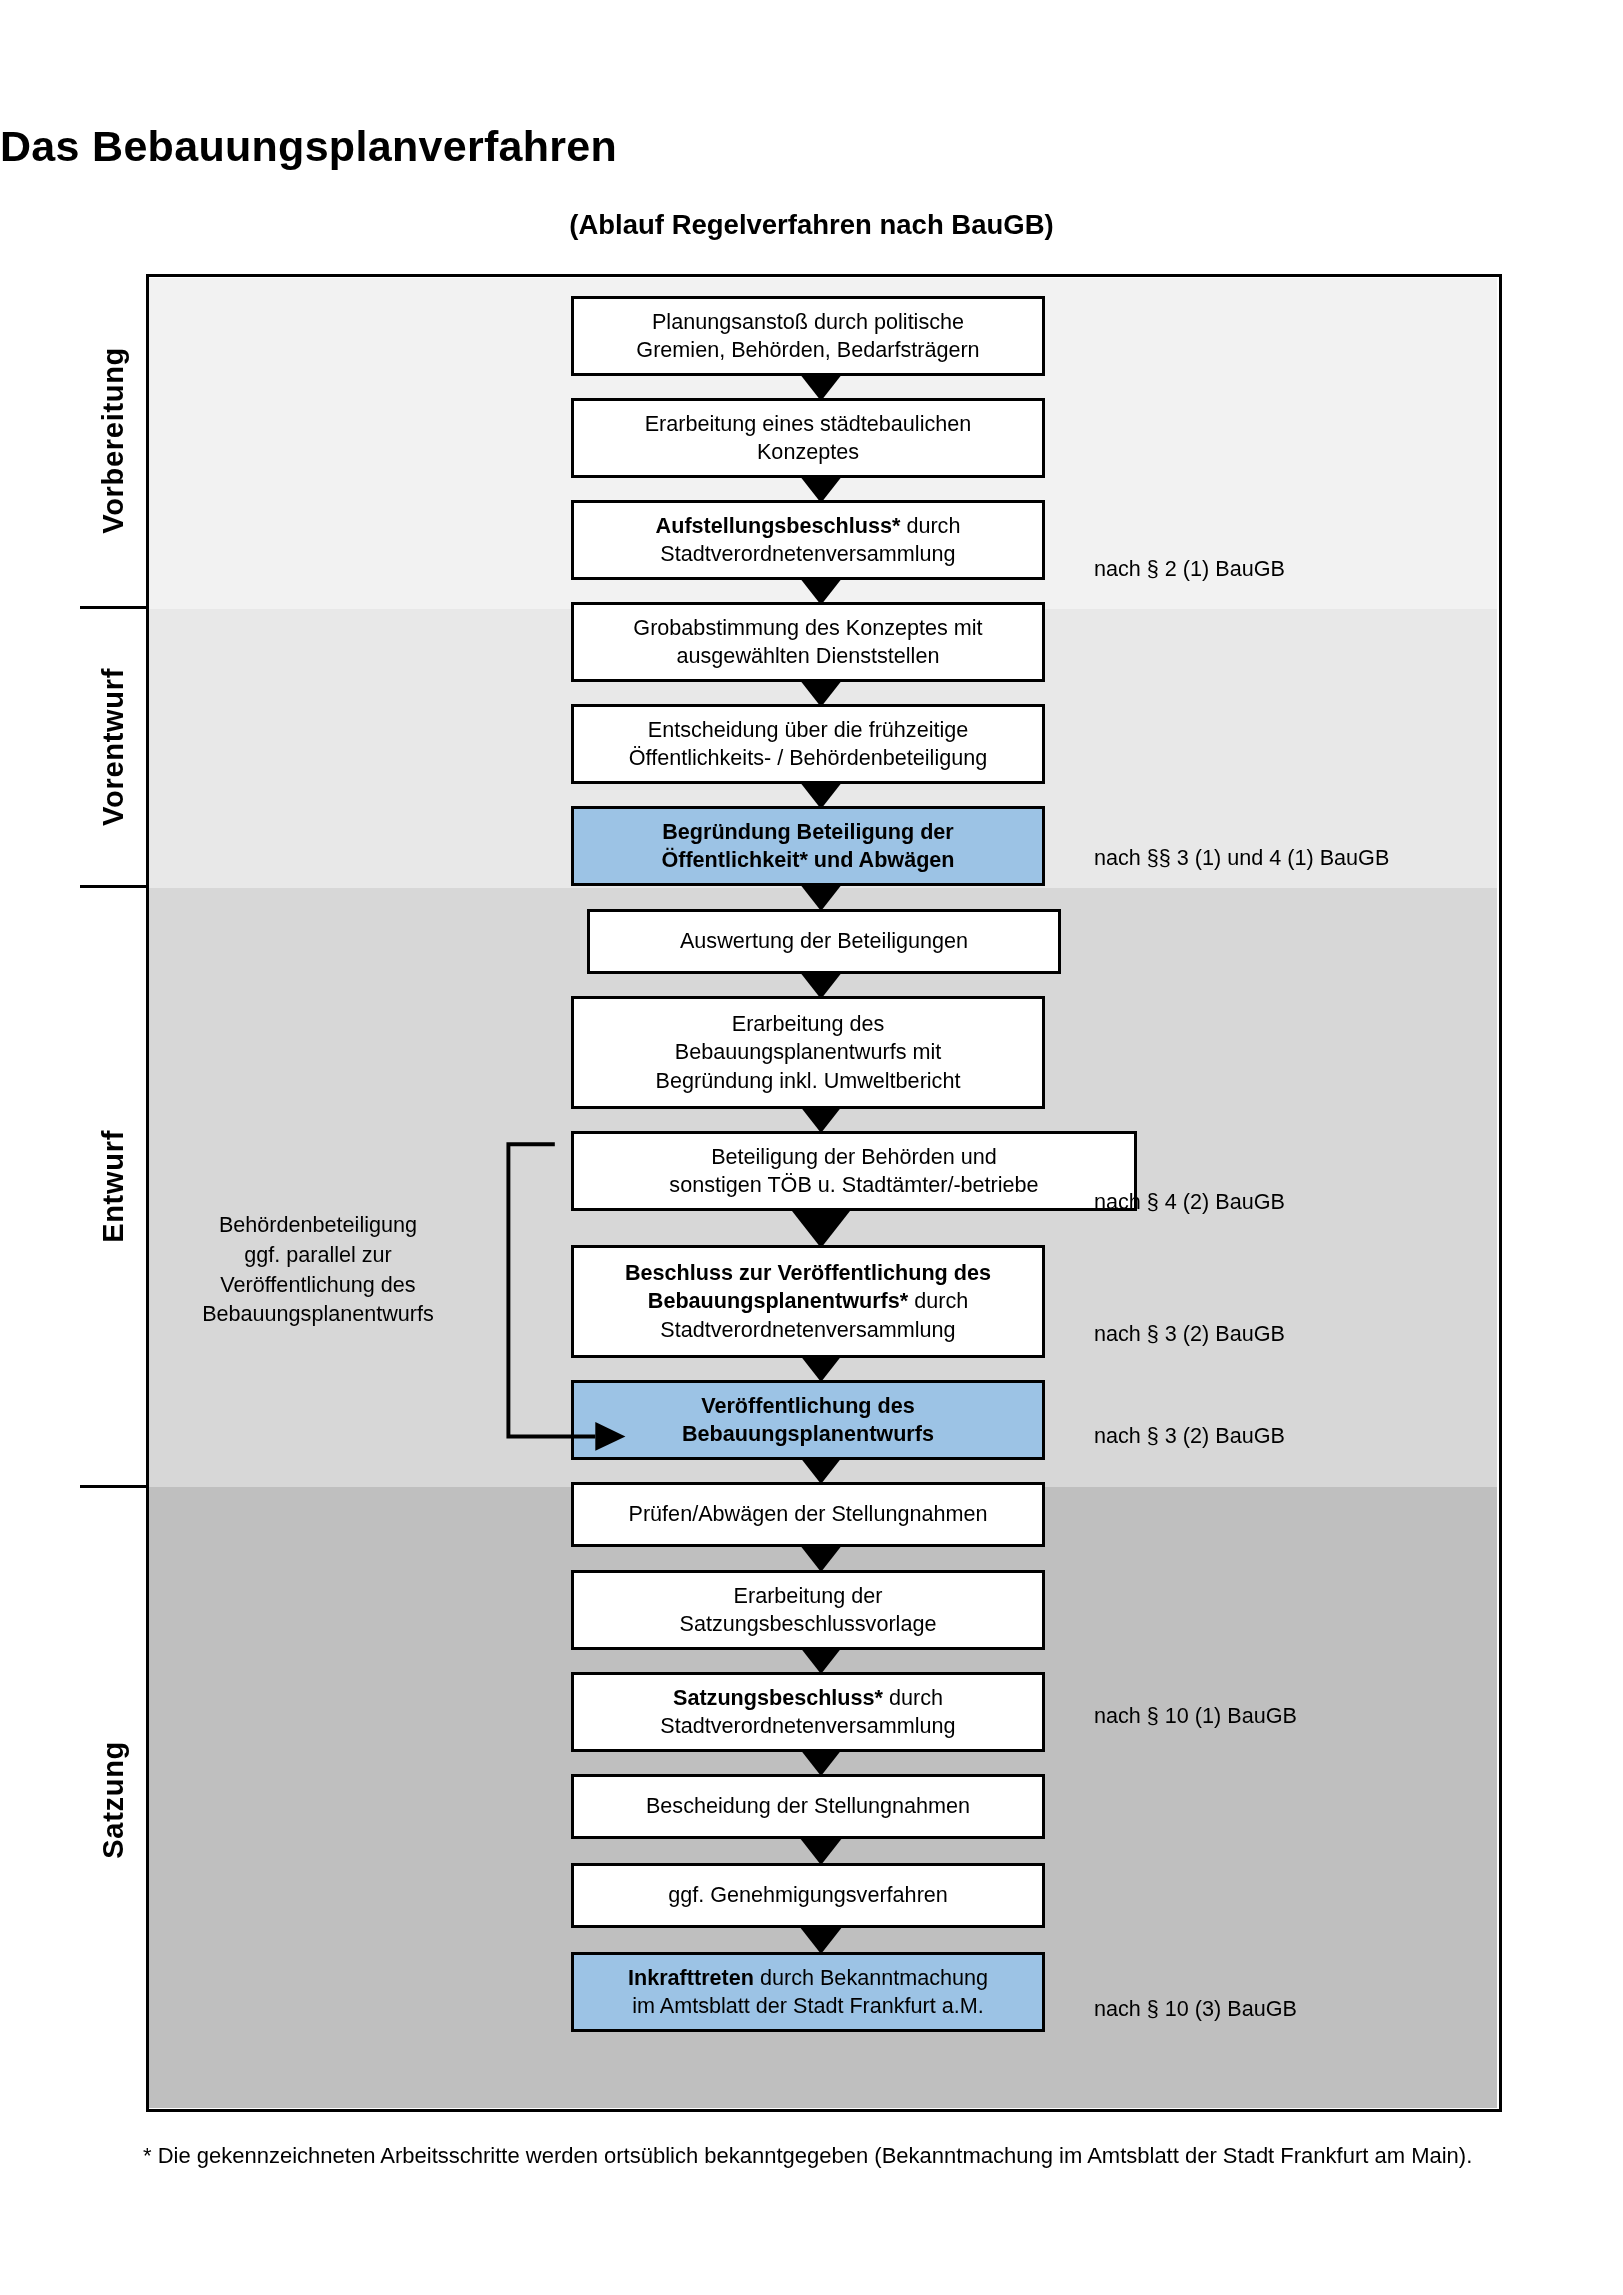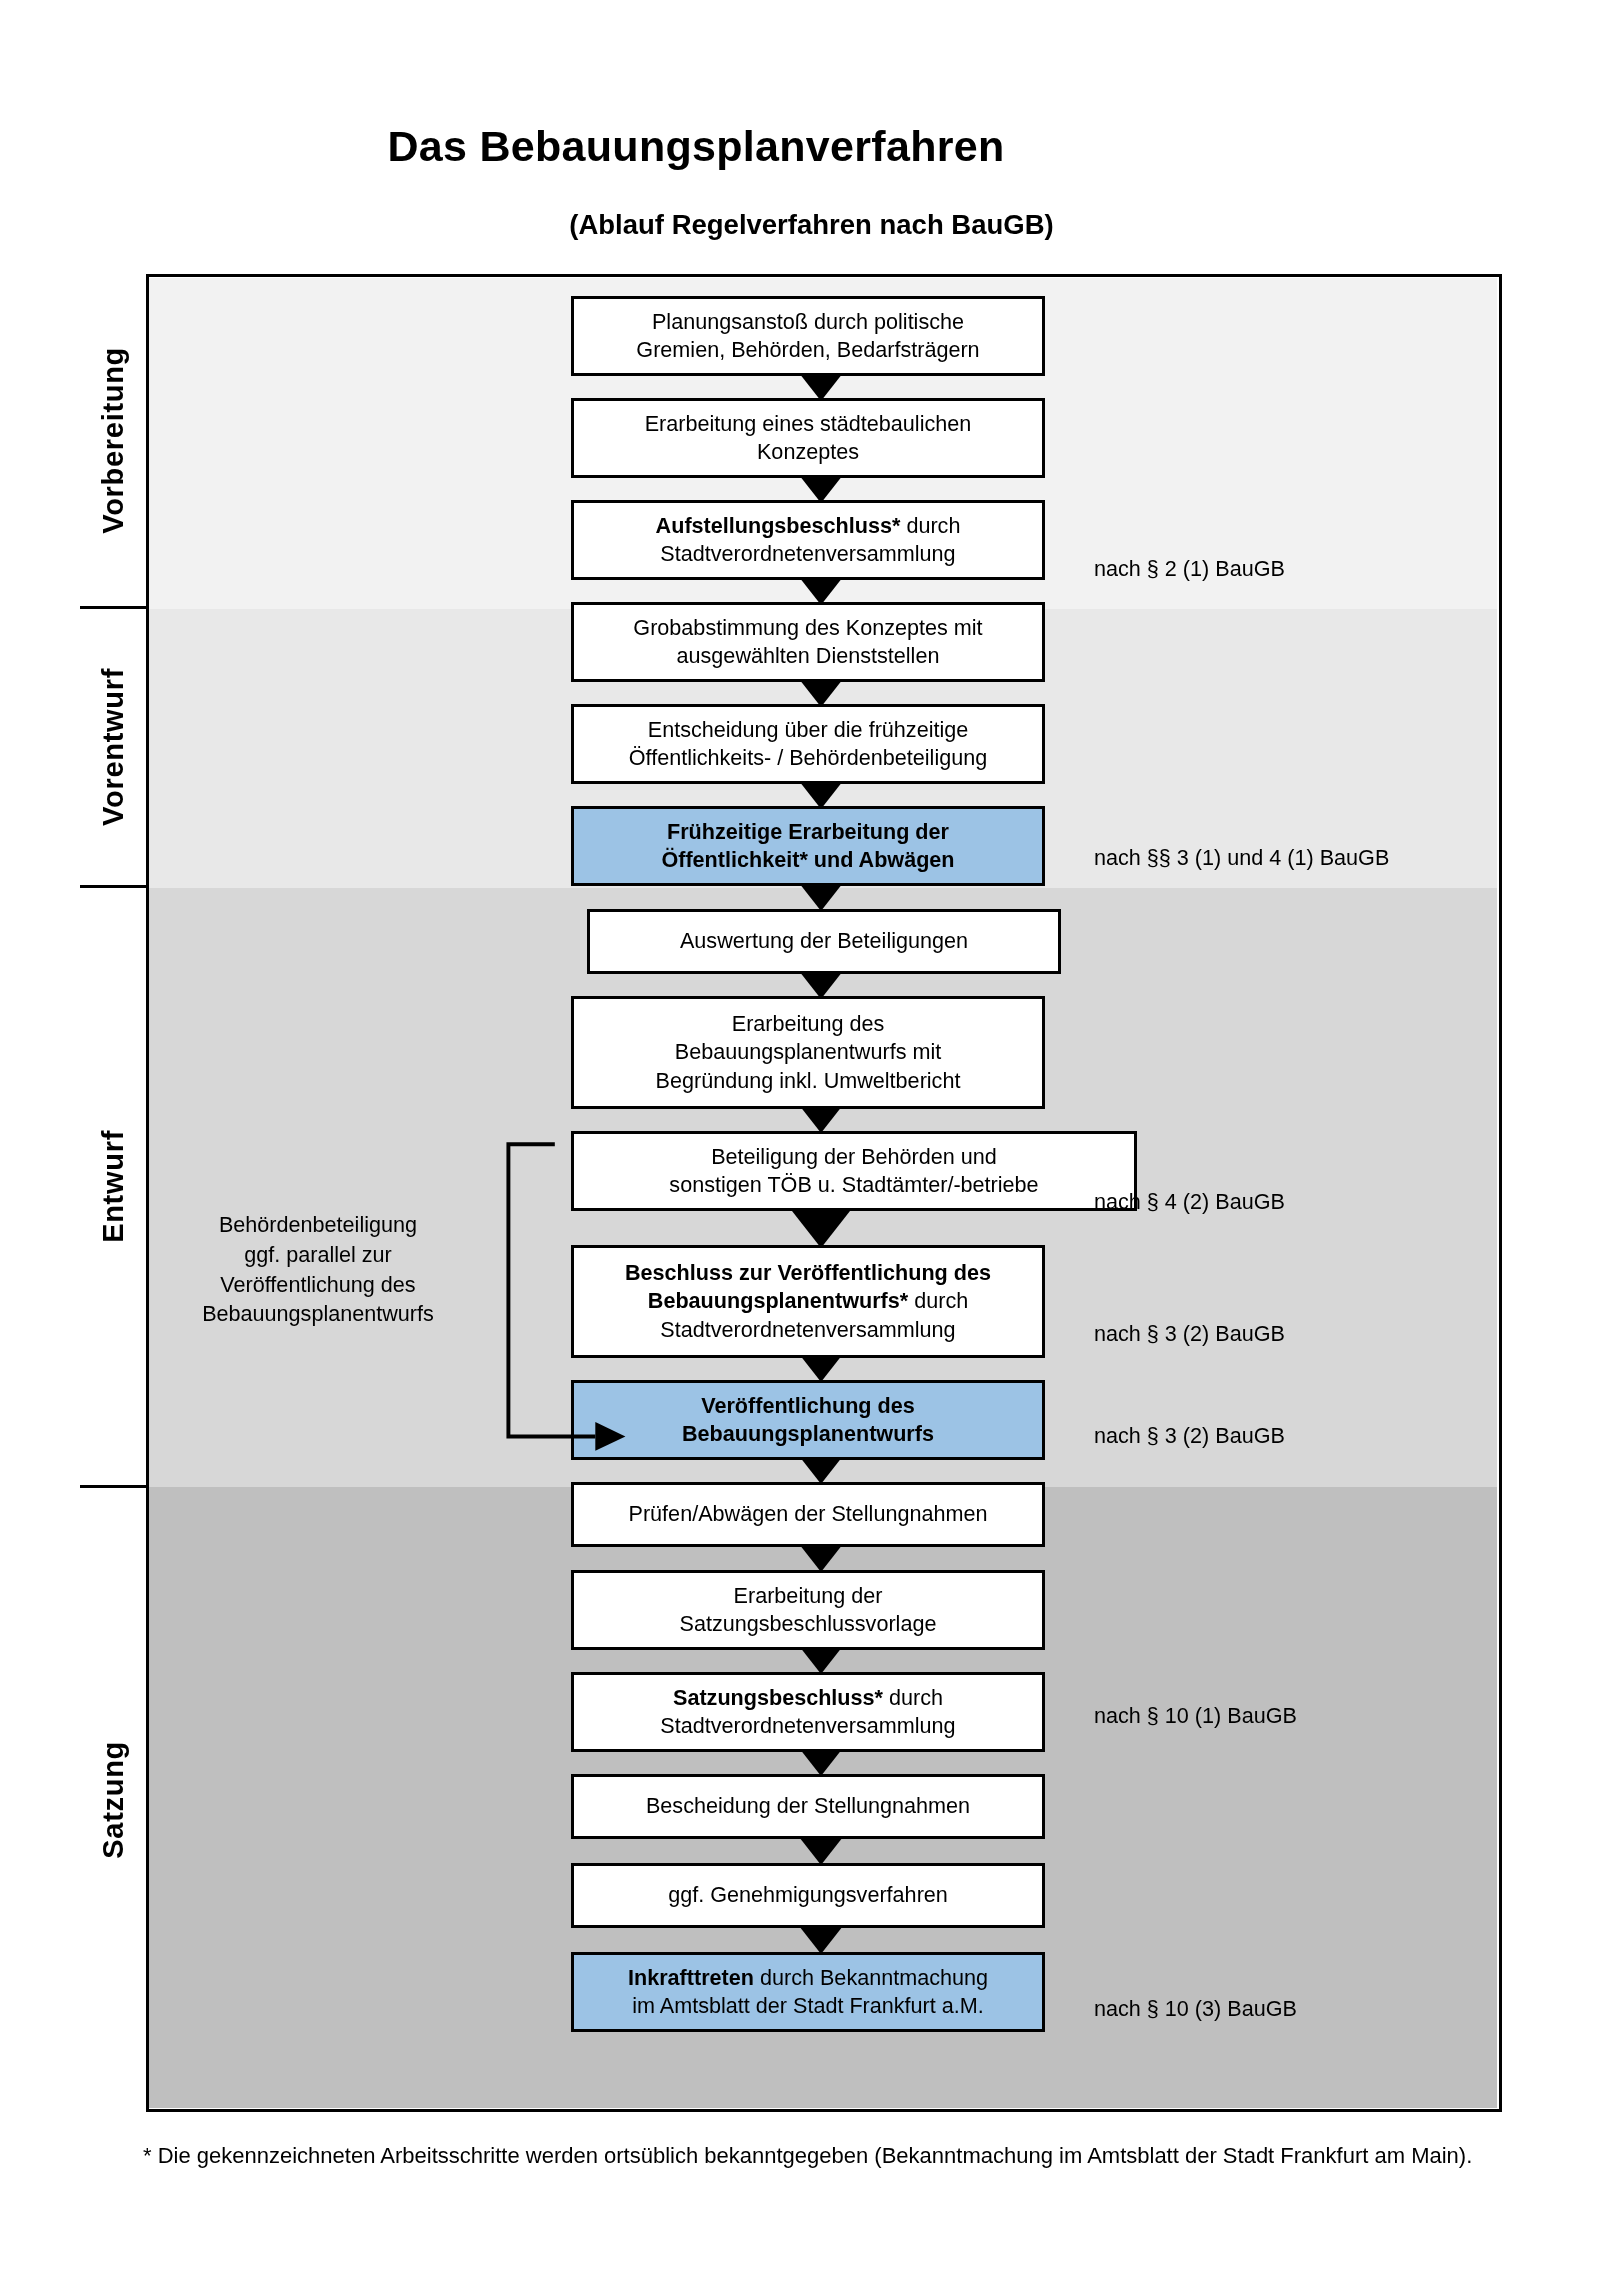--- a/index.html
+++ b/index.html
@@ -15,21 +15,21 @@
     position: relative;
     overflow: hidden;
   }
 
   
   #doc-title {
     position: absolute;
     left: 0;
     top: 122px;
     width: 1392px;
-    text-align: center;
+    text-align: left;
     font-size: 43px;
     font-weight: bold;
     letter-spacing: 0.3px;
   }
   #doc-subtitle {
     position: absolute;
     left: 0;
     top: 209px;
     width: 1623px;
     text-align: center;
@@ -224,21 +224,21 @@
   <span class="ln">Grobabstimmung des Konzeptes mit</span>
   <span class="ln">ausgewählten Dienststellen</span>
 </div>
 
 <div class="pbox" style="left:571px; top:704px; width:474px; height:80px;">
   <span class="ln">Entscheidung über die frühzeitige</span>
   <span class="ln">Öffentlichkeits- / Behördenbeteiligung</span>
 </div>
 
 <div class="pbox blue" style="left:571px; top:806px; width:474px; height:80px;">
-  <span class="ln" style="font-weight:bold;">Frühzeitige Erarbeitung der</span>
+  <span class="ln" style="font-weight:bold;">Begründung Beteiligung der</span>
   <span class="ln" style="font-weight:bold;">Öffentlichkeit* und Abwägen</span>
 </div>
 
 <div class="pbox" style="left:571px; top:909px; width:474px; height:65px;margin-left:16px;">
   <span class="ln">Auswertung der Beteiligungen</span>
 </div>
 
 <div class="pbox" style="left:571px; top:996px; width:474px; height:113px;">
   <span class="ln">Erarbeitung des</span>
   <span class="ln">Bebauungsplanentwurfs mit</span>

